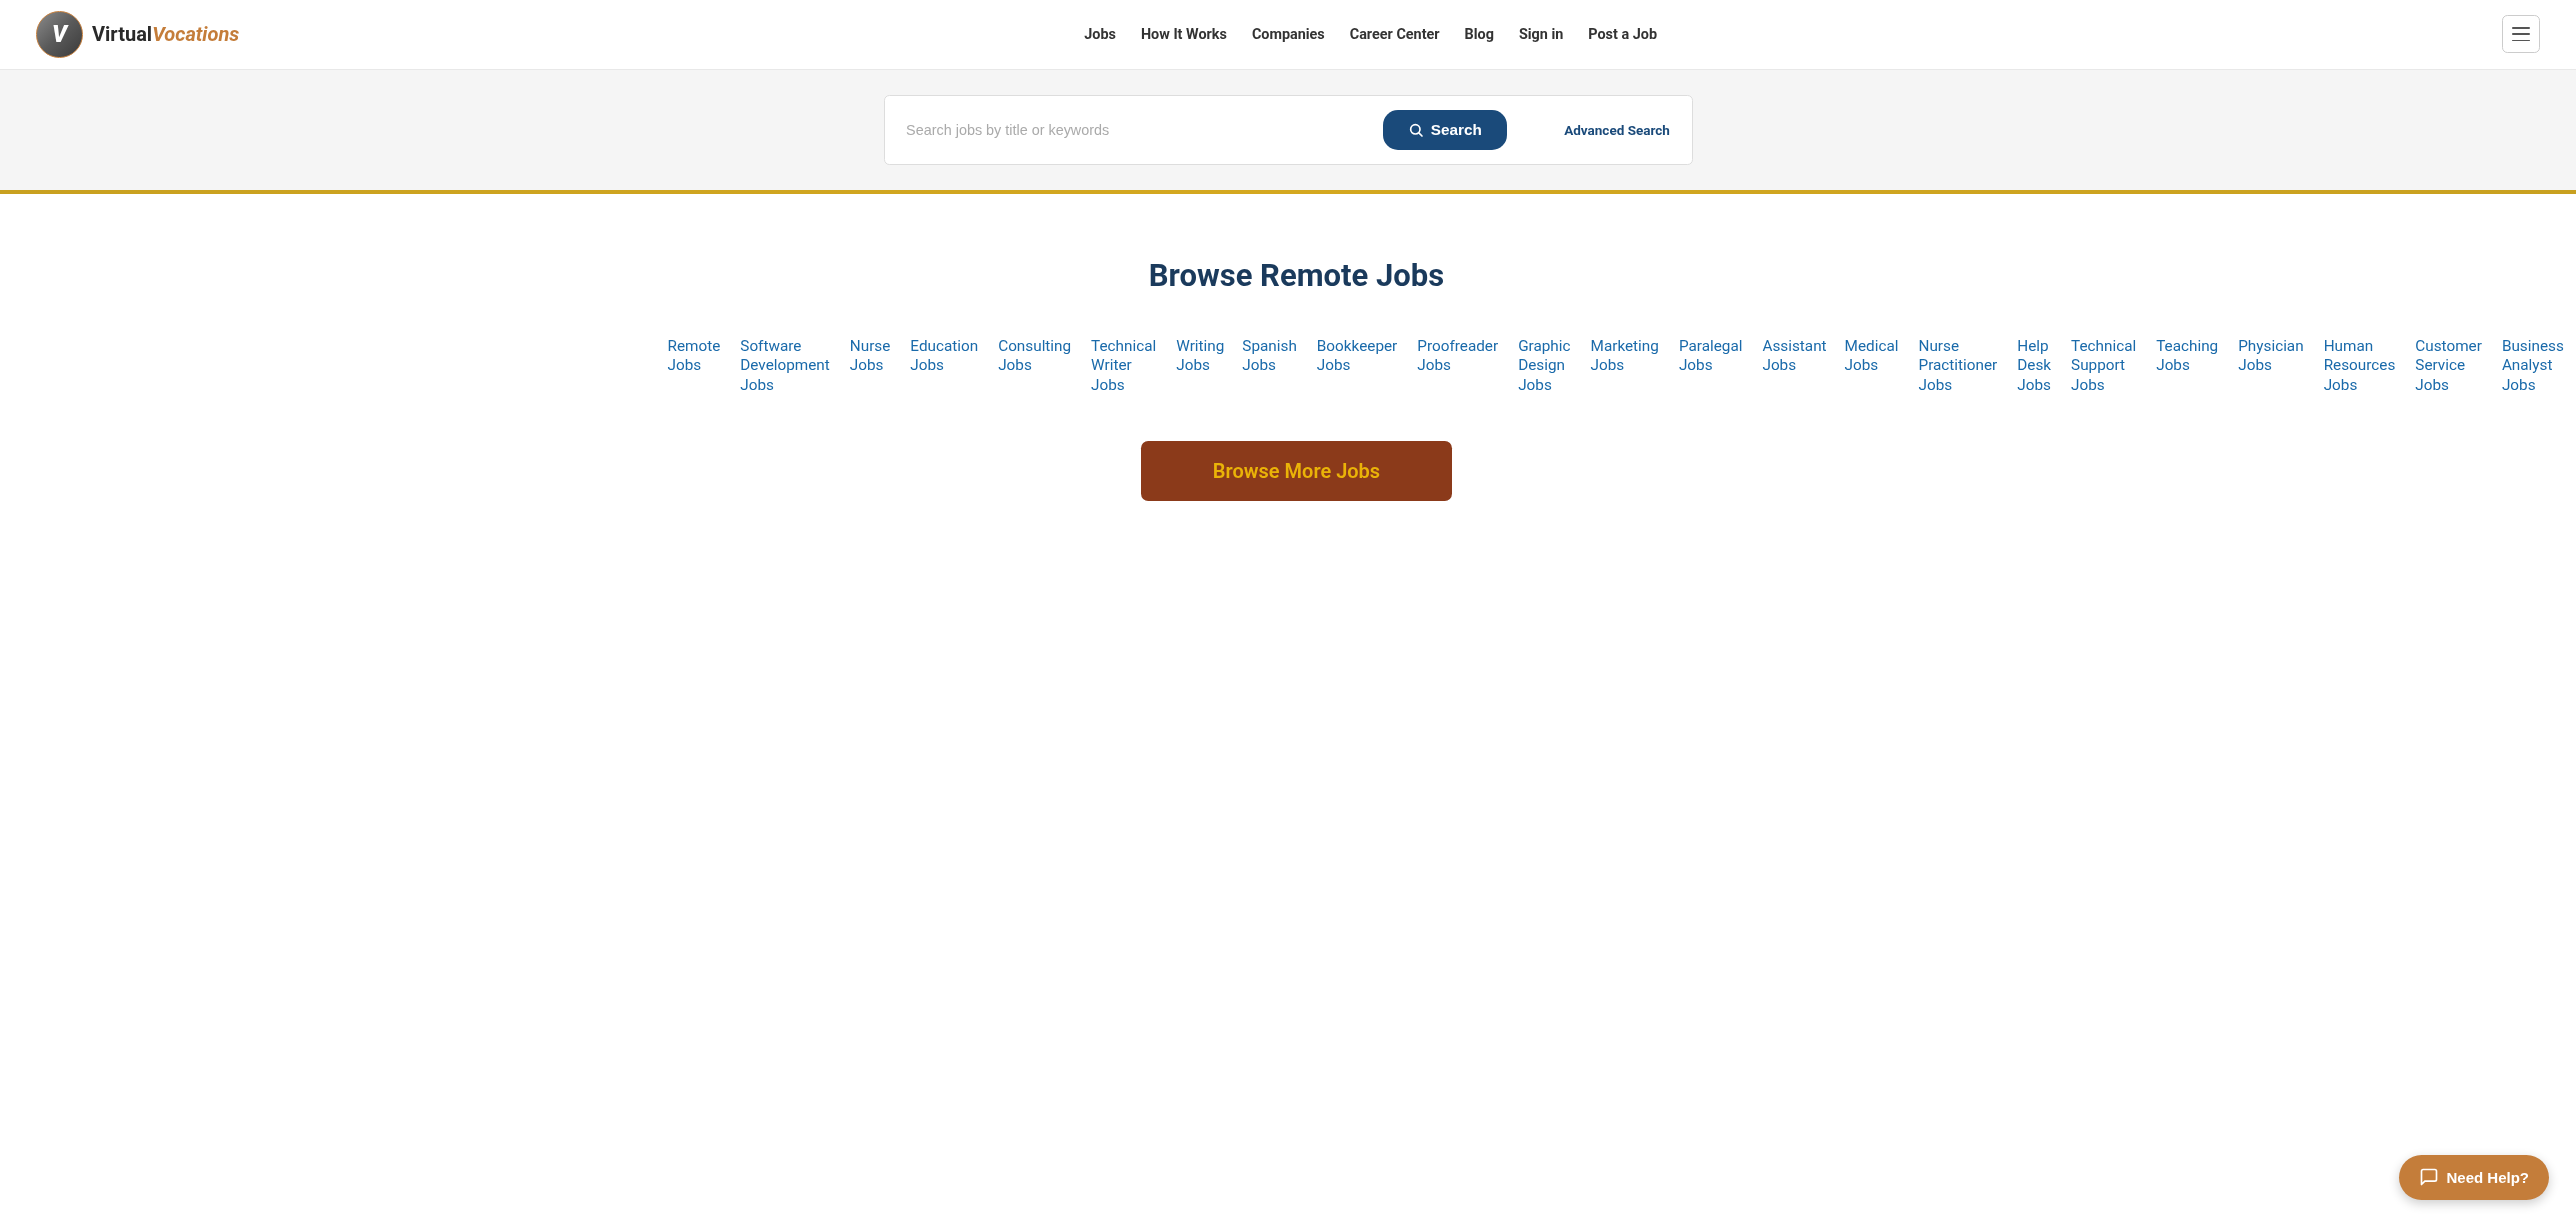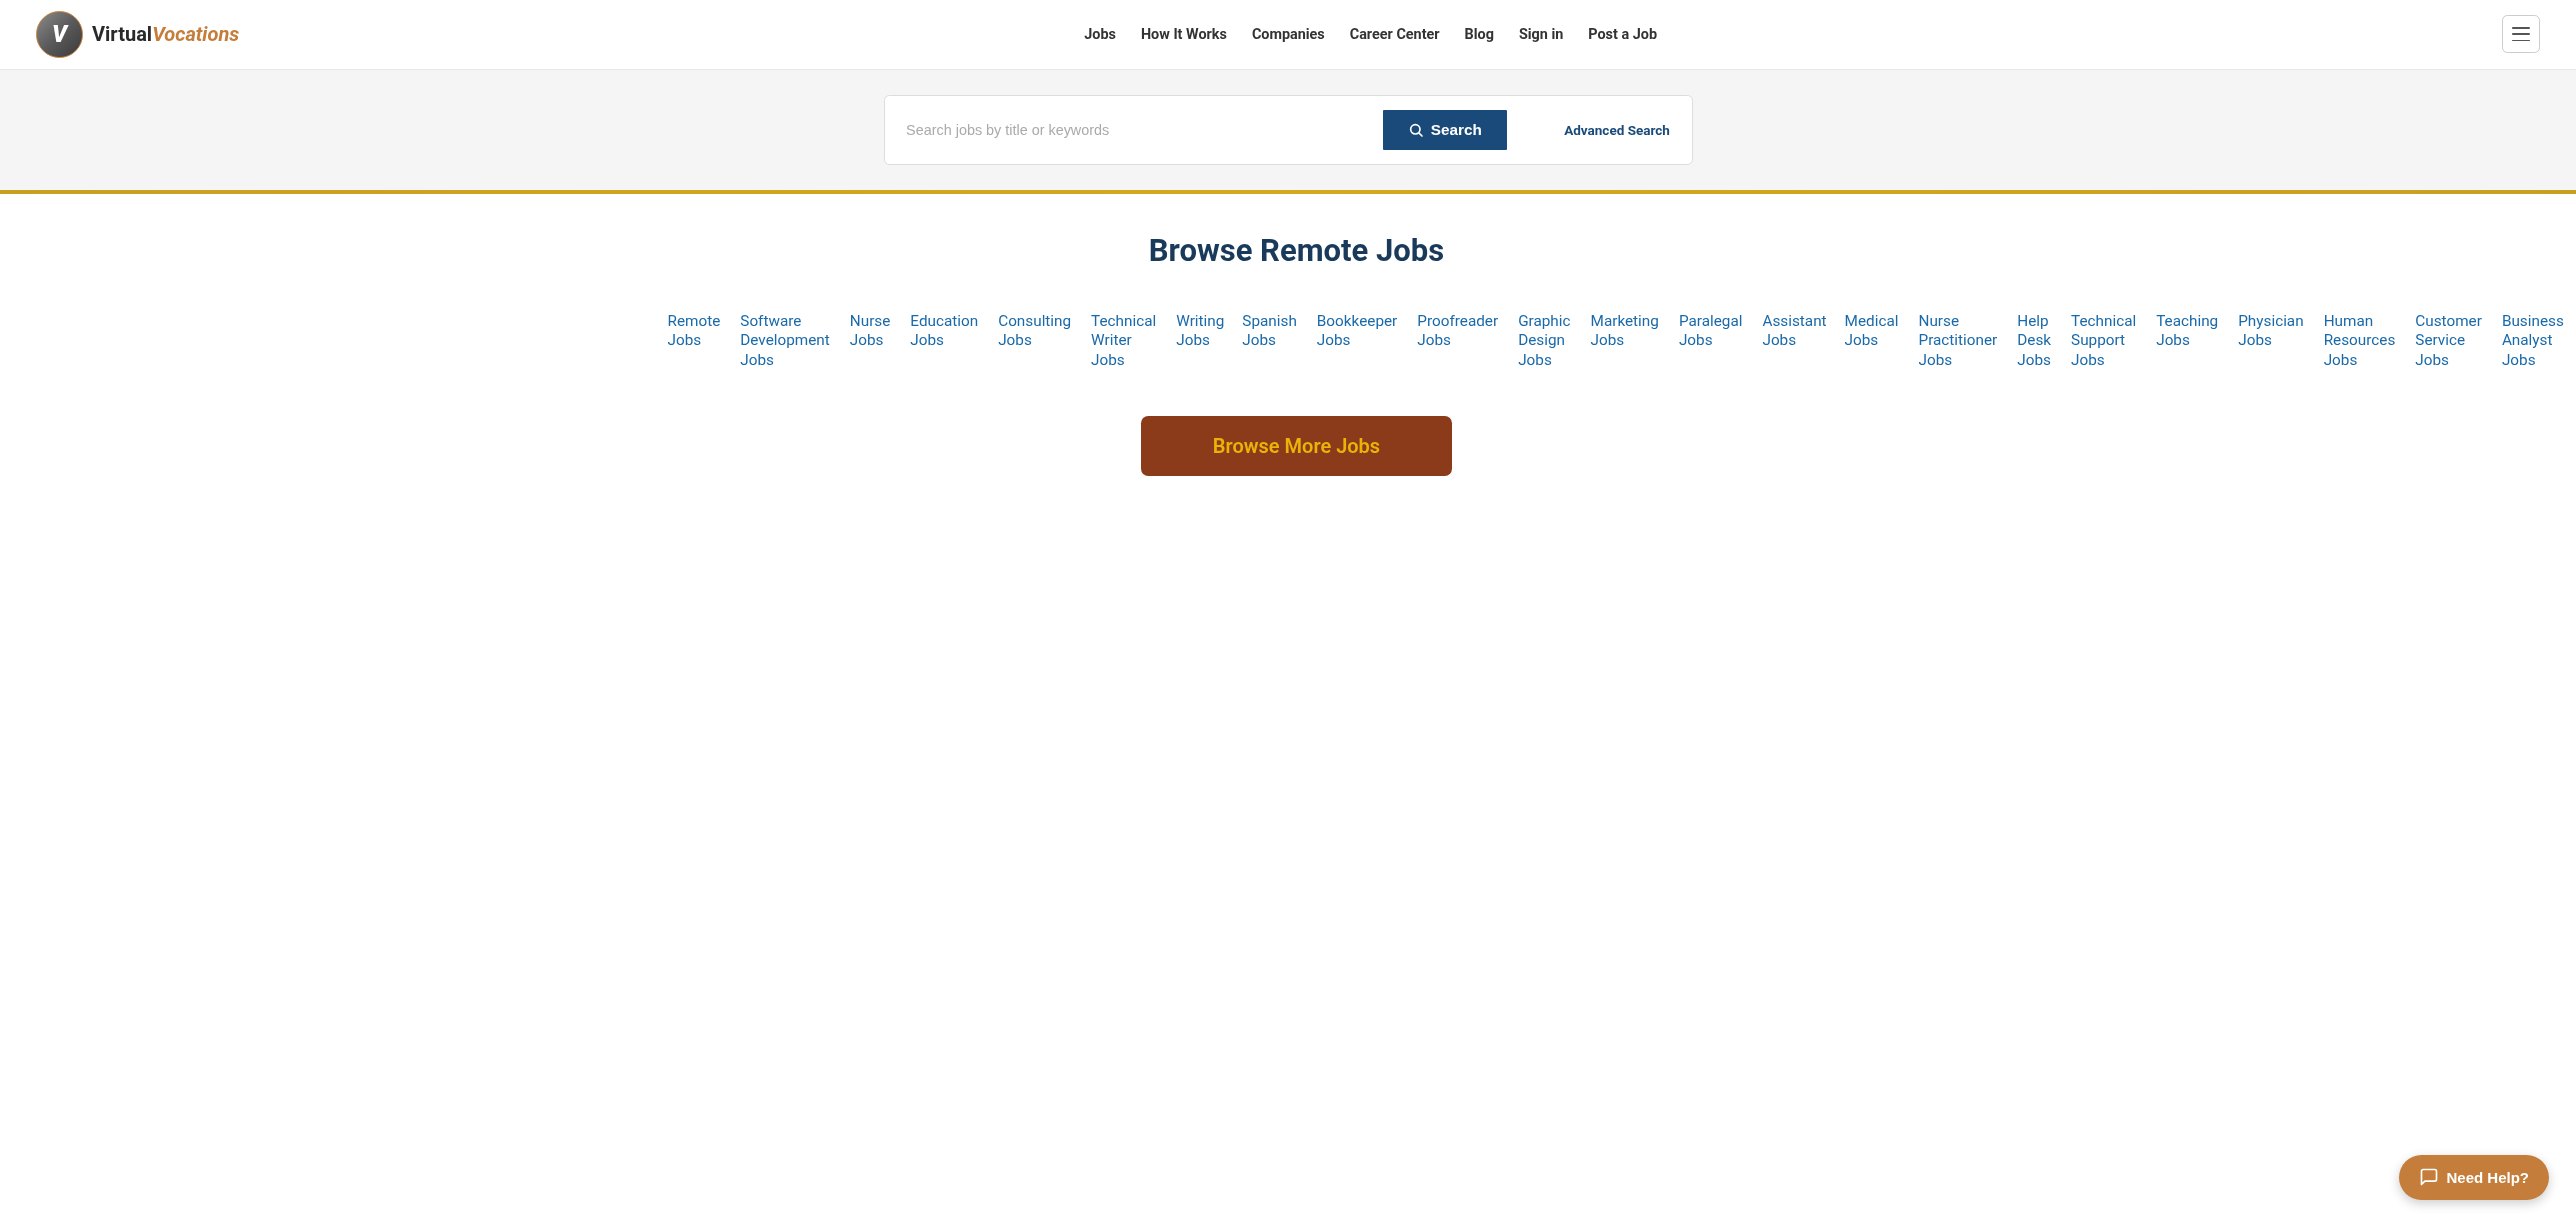--- a/index.html
+++ b/index.html
@@ -130,21 +130,21 @@
     }
 
     .search-input::placeholder {
       color: #aaa;
     }
 
     .search-btn {
       background: #1a4a7a;
       color: #fff;
       border: none;
-      border-radius: 1px;
+      border-radius: 15px;
       padding: 10.8px 25px;
       font-size: 15.3px;
       font-weight: 600;
       cursor: pointer;
       display: flex;
       align-items: center;
       gap: 7.2px;
       white-space: nowrap;
     }
 
@@ -163,21 +163,21 @@
     }
 
     
     .yellow-divider {
       height: 3.6px;
       background: linear-gradient(to right, #c8a020, #d4a820, #c8a020);
     }
 
     
     .browse-section {
-      padding: 38px 72px 54px;
+      padding: 63px 72px 54px;
       background: #fff;
       margin-left: 17px;
     }
 
     .browse-title {
       text-align: center;
       font-size: 31px;
       font-weight: 700;
       color: #1a3a5c;
       margin-bottom: 43px;

